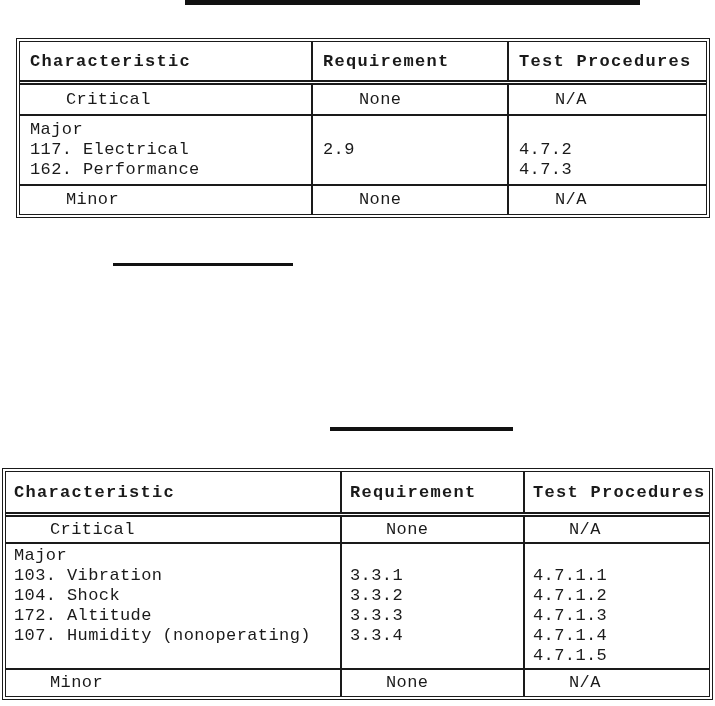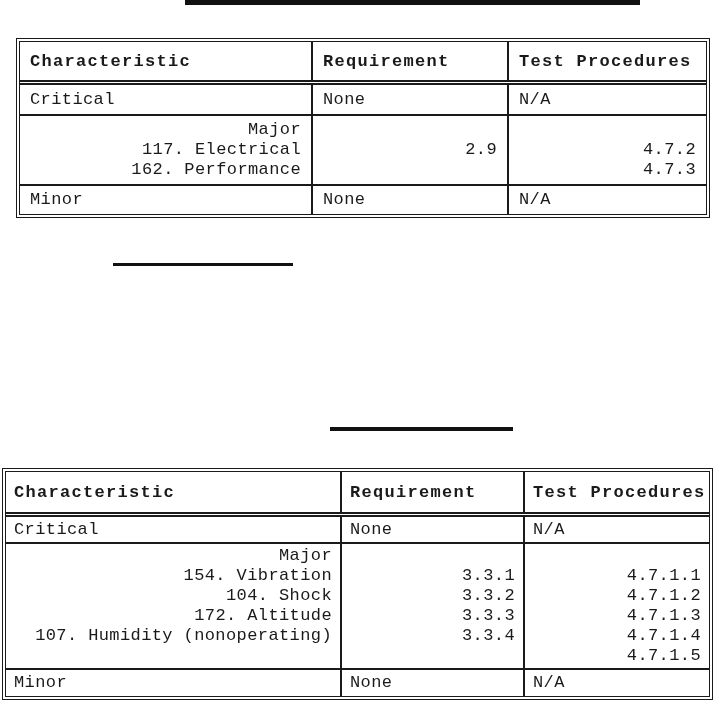--- a/index.html
+++ b/index.html
@@ -8,21 +8,20 @@
     background: #ffffff;
   }
   .page {
     position: relative;
     width: 715px;
     height: 706px;
     background: #ffffff;
     font-family: "Liberation Mono", "DejaVu Sans Mono", monospace;
     color: #1a1a1a;
     overflow: hidden;
-    text-align: right;
   }
   .rule {
     position: absolute;
     background: #111111;
   }
   .rule-top  { left: 185px; top: 0;     width: 455px; height: 5px; }
   .rule-mid1 { left: 113px; top: 263px; width: 180px; height: 3px; }
   .rule-mid2 { left: 330px; top: 427px; width: 183px; height: 4px; }
 
   .doc-table {
@@ -55,21 +54,21 @@
   .group-row.last { border-bottom: none; }
 
   .hcell {
     display: flex;
     align-items: center;
     font-weight: bold;
     font-size: 17px;
     letter-spacing: 1.3px;
     white-space: pre;
   }
-  .vcenter { display: flex; align-items: center; }
+  .vcenter { display: flex; align-items: center; margin-left: 36px; }
 
   .cell-line {
     font-size: 17px;
     letter-spacing: 0.4px;
     line-height: 20px;
     min-height: 20px;
     white-space: pre;
   }
 
   
@@ -163,21 +162,21 @@
           <div class="cell-line">None</div>
         </div>
         <div class="cell vcenter">
           <div class="cell-line">N/A</div>
         </div>
       </div>
 
       <div class="row t2cols group-row g-major">
         <div class="cell">
           <div class="cell-line">Major</div>
-          <div class="cell-line">154. Vibration</div>
+          <div class="cell-line">103. Vibration</div>
           <div class="cell-line">104. Shock</div>
           <div class="cell-line">172. Altitude</div>
           <div class="cell-line">107. Humidity (nonoperating)</div>
         </div>
         <div class="cell">
           <div class="cell-line"></div>
           <div class="cell-line">3.3.1</div>
           <div class="cell-line">3.3.2</div>
           <div class="cell-line">3.3.3</div>
           <div class="cell-line">3.3.4</div>

